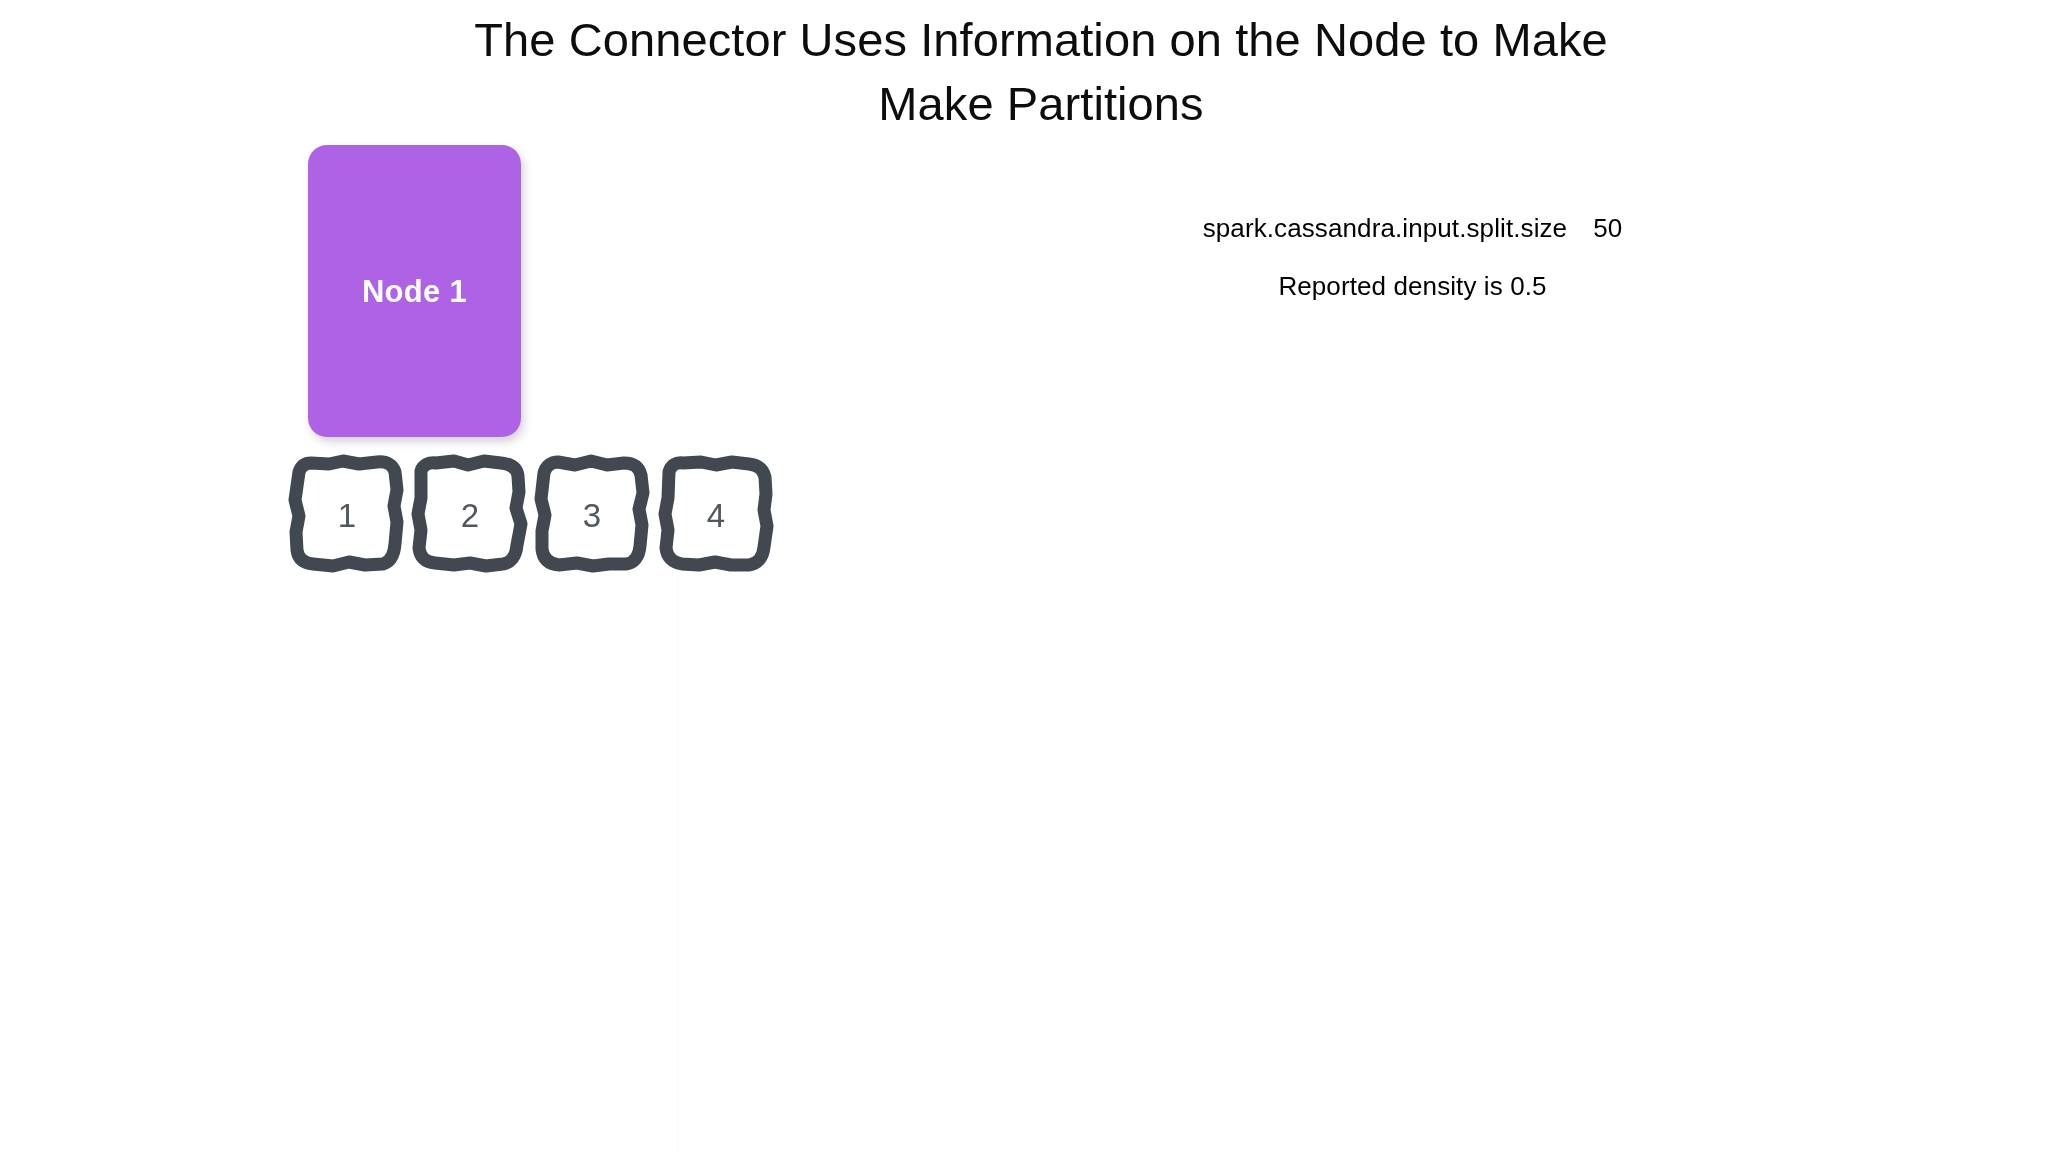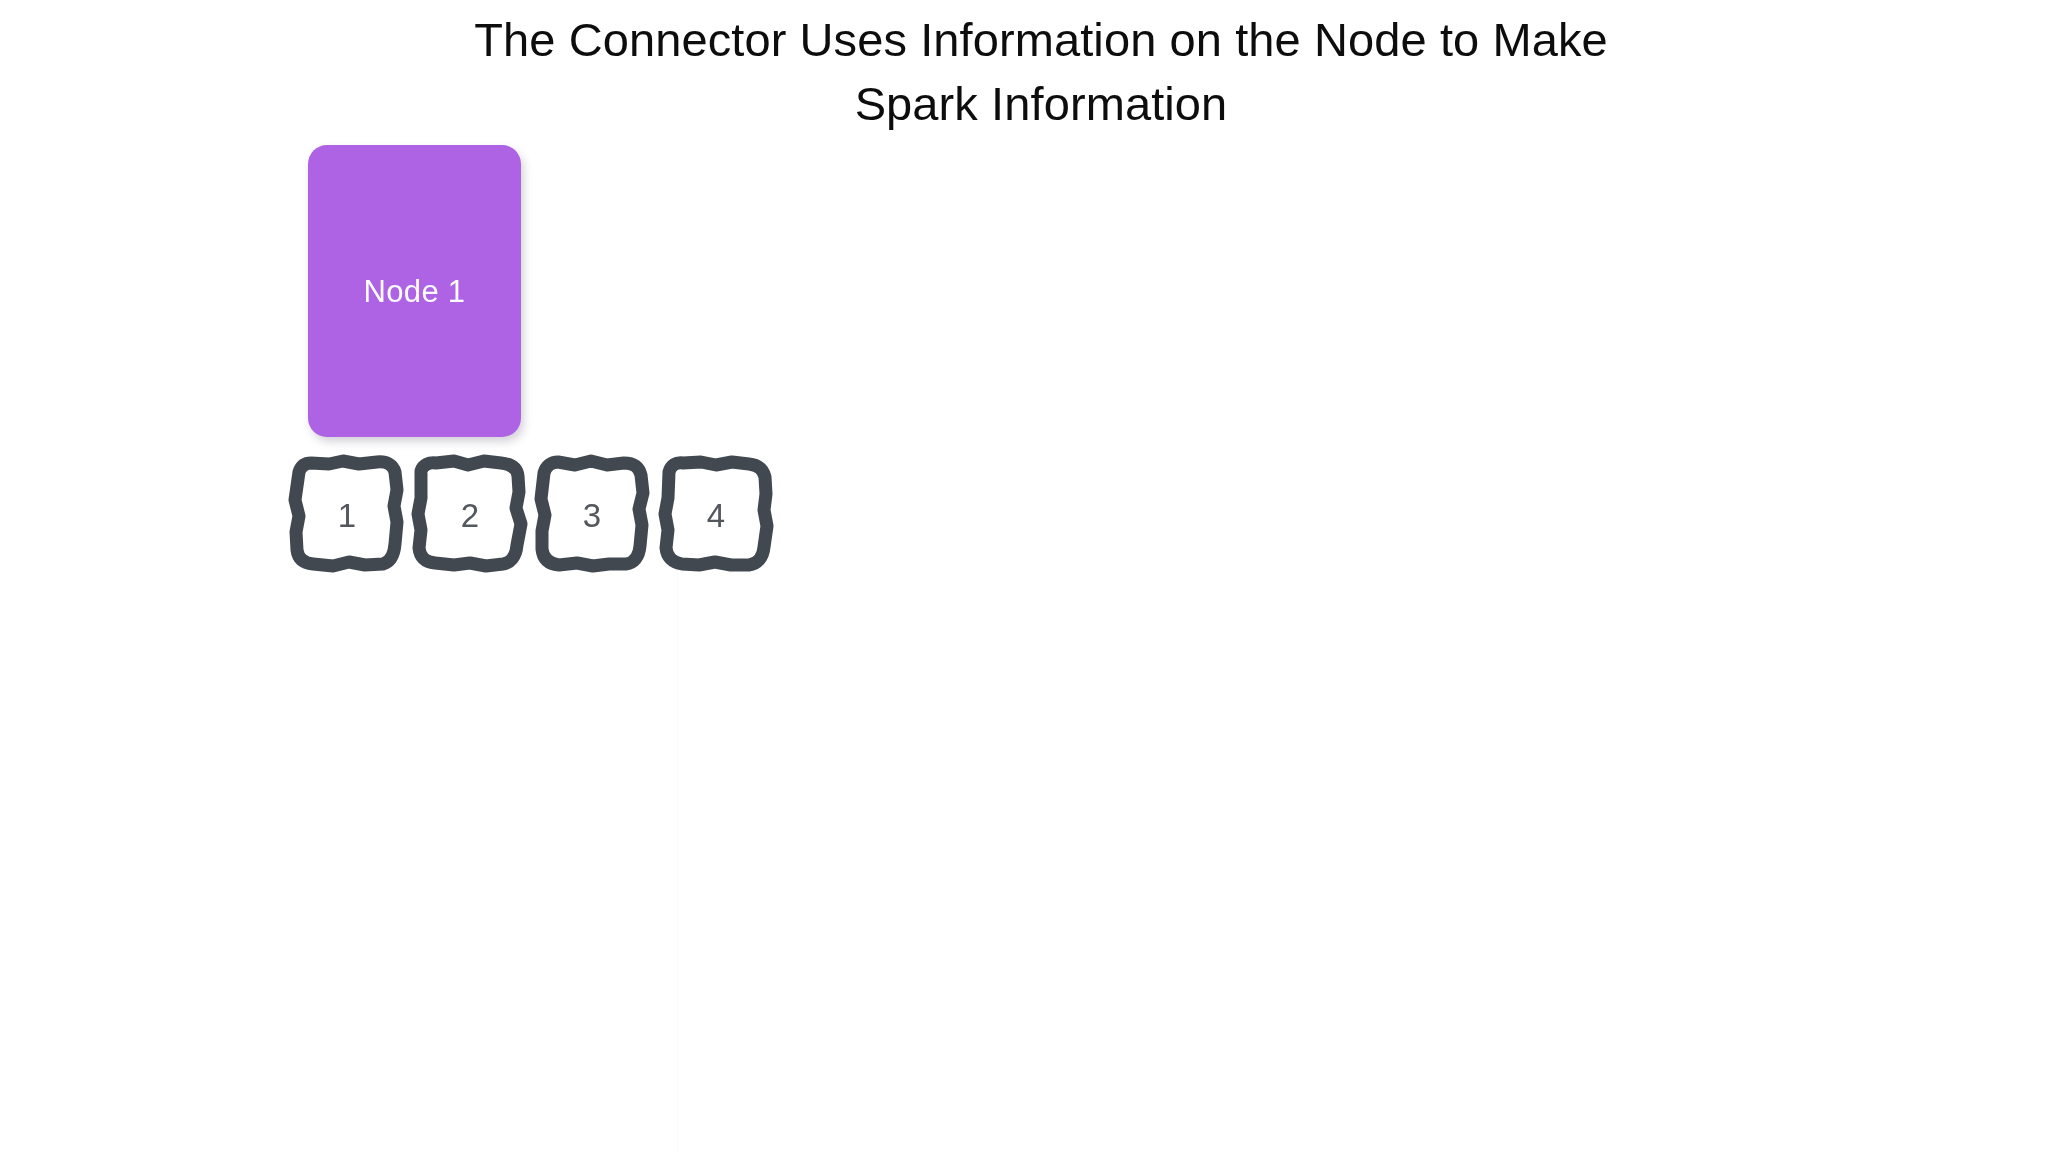--- a/index.html
+++ b/index.html
@@ -53,21 +53,21 @@
     height: 292px;
     background: #ad63e3;
     border-radius: 19px;
     box-shadow: 3px 5px 9px rgba(120, 110, 130, 0.30);
     display: flex;
     align-items: center;
     justify-content: center;
   }
   .node-box-label {
     font-size: 31px;
-    font-weight: 400;
+    font-weight: 700;
     color: #fdfcff;
     letter-spacing: 0.3px;
     line-height: 1;
     user-select: none;
   }
 
   
   .partition-row {
     position: absolute;
     left: 285px;
@@ -128,21 +128,21 @@
 </style>
 </head>
 <body>
 
 <div id="slide">
 
   <div class="bg-seam"></div>
 
   <div class="slide-title">
     <span class="tline">The Connector Uses Information on the Node to Make</span>
-    <span class="tline">Spark Information</span>
+    <span class="tline">Make Partitions</span>
   </div>
 
   <div class="node-box">
     <span class="node-box-label">Node 1</span>
   </div>
 
   <div class="partition-row">
 
     <div class="partition-square" style="left:0px;">
       <svg class="sketch-svg" viewBox="0 0 124 134">
@@ -179,14 +179,18 @@
         <path fill="none" stroke="#424850" stroke-width="13" stroke-linejoin="round" stroke-linecap="round" d="M15,20 C17,13 22,10 29,11 L47,10 L62,13 L78,10 L95,12 C104,13 109,17 111,25
              L112,42 L110,58 L113,74 L110,95 C109,106 103,112 95,113
              L77,113 L61,110 L45,113 L28,112 C18,110 13,105 12,96
              L14,78 L11,62 L14,46 Z"></path>
       </svg>
       <div class="pnum">4</div>
     </div>
 
   </div>
 
+  <div class="config-block">
+    <span class="config-line first"><span class="config-key">spark.cassandra.input.split.size</span><span class="config-gap"></span><span class="config-val">50</span></span>
+    <span class="config-line">Reported density is 0.5</span>
+  </div>
 
 </div>
 
 </body></html>

